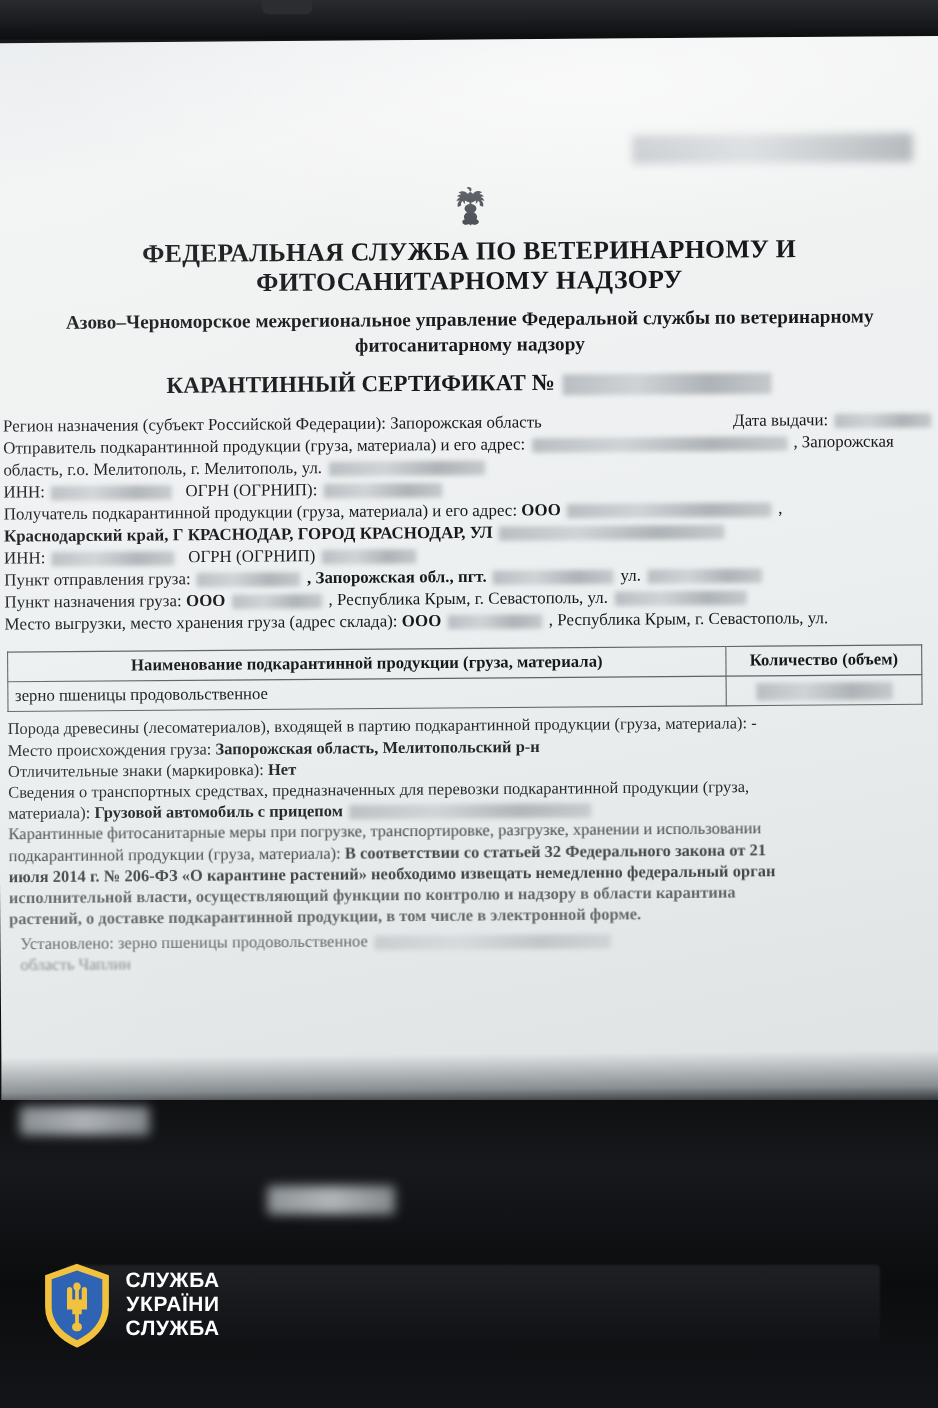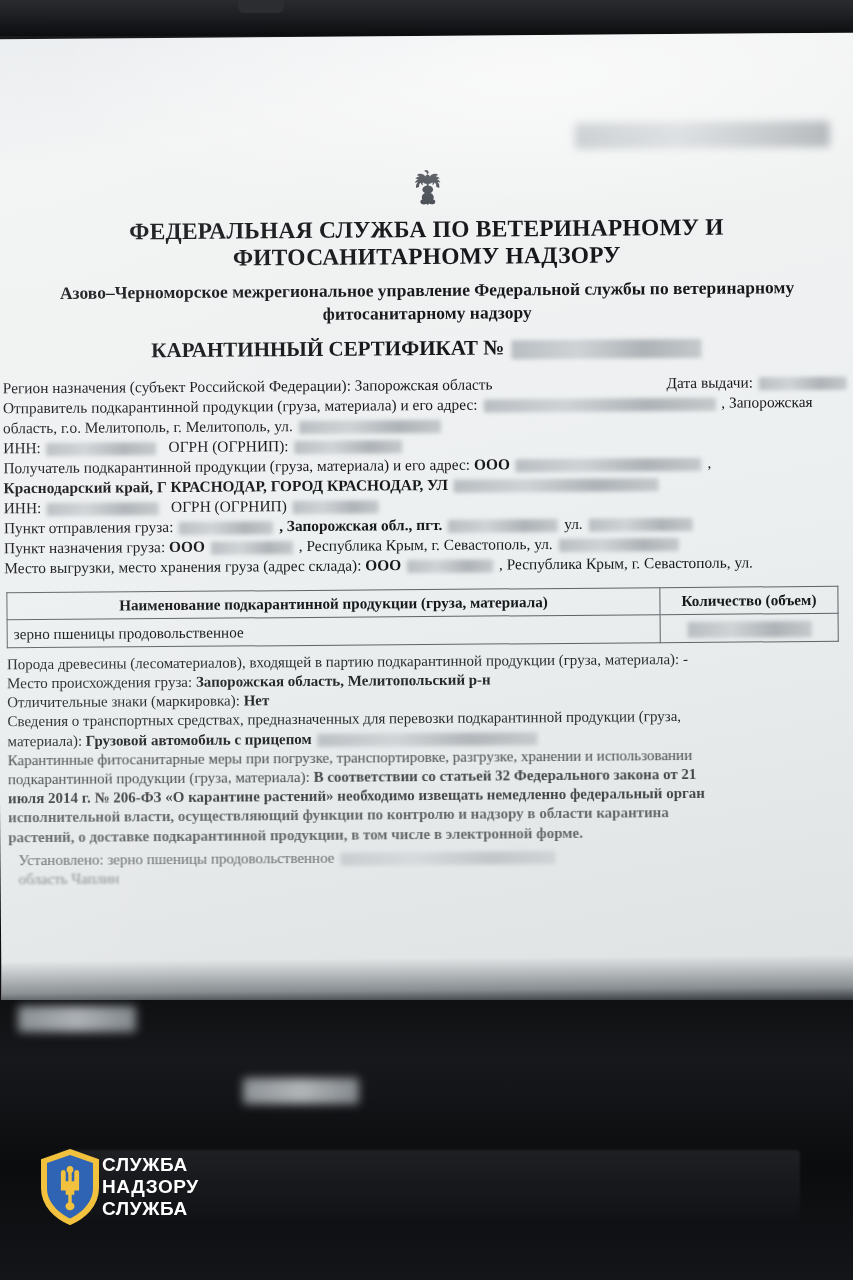--- a/index.html
+++ b/index.html
@@ -209,21 +209,22 @@
     border-radius: 3px;
     opacity: .9;
   }
 
   
   .watermark {
     position: absolute;
     left: 38px; top: 1148px;
     display: flex;
     align-items: center;
-    gap: 0;
+    gap: 12px;
+    text-align: right;
   }
   .wm-emblem { width: 64px; height: 78px; }
   .wm-text {
     color: #ffffff;
     font-family: "Liberation Sans", sans-serif;
     font-weight: bold;
     font-size: 19px;
     line-height: 1.16;
     letter-spacing: .6px;
   }
@@ -404,18 +405,18 @@
   <div class="blur-mid"></div>
 
   <div class="watermark">
     <svg class="wm-emblem" viewBox="0 0 64 78" aria-hidden="true">
       <path d="M32 2 L60 12 V40 C60 58 46 70 32 76 C18 70 4 58 4 40 V12 Z" fill="#f2c23e" stroke="#f2c23e" stroke-width="2"></path>
       <path d="M32 7 L55 15 V40 C55 55 43 65 32 70.5 C21 65 9 55 9 40 V15 Z" fill="#2f63b4"></path>
       <path d="M32 18 c2.2 0 3.4 1.6 3.4 3.6 0 1.5-.7 2.6-1.7 3.3 v8.4 h2.6 V24.5 c0-1.4 1-2.4 2.4-2.4 1.4 0 2.4 1 2.4 2.5 v17.8 h-4.8 v4.3 h-2.6 v7.8 c1.6.6 2.8 2 2.8 3.8 0 2.3-1.9 4-4.5 4 s-4.5-1.7-4.5-4 c0-1.8 1.2-3.2 2.8-3.8 v-7.8 h-2.6 v-4.3 h-4.8 V24.6 c0-1.5 1-2.5 2.4-2.5 1.4 0 2.4 1 2.4 2.4 v8.8 h2.6 v-8.4 c-1-.7-1.7-1.8-1.7-3.3 0-2 1.2-3.6 3.4-3.6 z" fill="#f2c23e"></path>
     </svg>
     <div class="wm-text">
       <div>СЛУЖБА</div>
-      <div>НАДЗОРУ</div>
+      <div>УКРАЇНИ</div>
       <div>СЛУЖБА</div>
     </div>
   </div>
 
 </div>
 
 </body></html>

